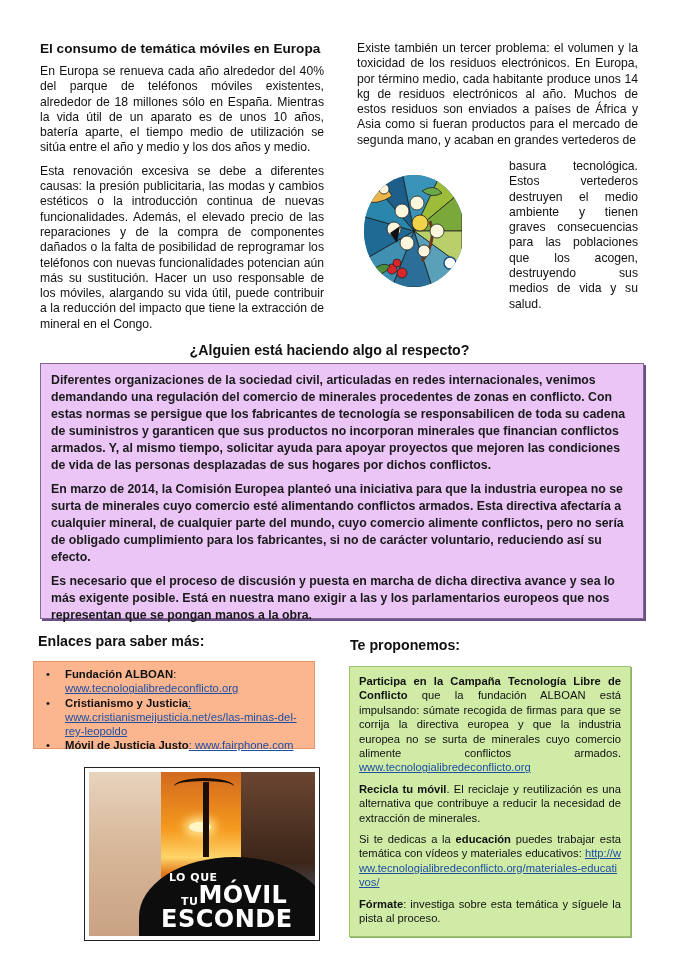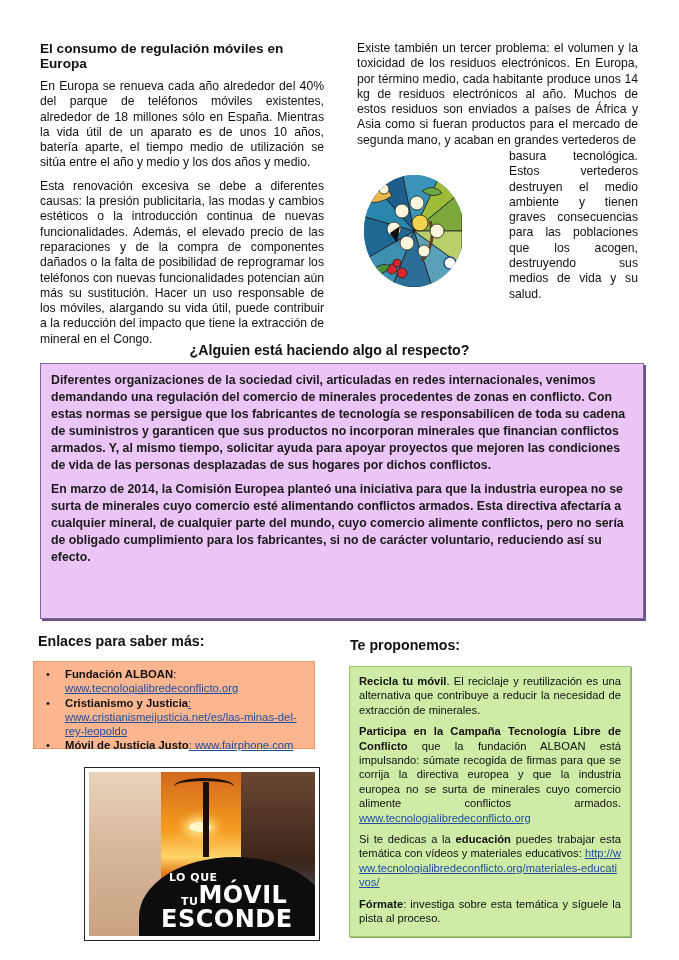--- a/index.html
+++ b/index.html
@@ -11,21 +11,21 @@
   p { margin: 0; }
   .body-text { font-size: 12.2px; line-height: 15.3px; text-align: justify; }
   .h1 { font-weight: bold; font-size: 13.6px; }
   .h2 { font-weight: bold; font-size: 14.2px; }
 
   #col-left { left: 40px; top: 41px; width: 284px; }
   #col-left .h1 { margin-bottom: 8px; }
   #col-left .para { margin-bottom: 8px; }
 
   #col-right-top { left: 357px; top: 41px; width: 281px; }
-  #col-right-wrap { left: 509px; top: 149px; width: 129px; }
+  #col-right-wrap { left: 509px; top: 159px; width: 129px; }
 
   #stained-glass { left: 362px; top: 171px; width: 100px; height: 116px; }
 
   #question-heading { left: 0; top: 342px; width: 659px; text-align: center; }
 
   #purple-box {
     left: 40px; top: 363px; width: 604px; height: 256px;
     background: #eac5f6; border: 1px solid #7f6a96;
     box-shadow: 2px 2px 0 #6b4f86;
     box-sizing: border-box; padding: 8px 11px 0 10px;
@@ -68,21 +68,21 @@
   #poster-title { position: absolute; left: 62px; top: 100px; width: 160px; color: #fff; font-family: "DejaVu Sans", sans-serif; font-weight: bold; line-height: 1; letter-spacing: 0.5px; }
   #poster-title .l1 { font-size: 11px; margin-left: 18px; }
   #poster-title .l2 { font-size: 11px; margin-left: 30px; display: inline-block; vertical-align: bottom; }
   #poster-title .l2b { font-size: 24px; display: inline-block; }
   #poster-title .l3 { font-size: 24px; margin-left: 10px; }
 </style>
 </head>
 <body>
 
 <div id="col-left" class="abs">
-  <div class="h1">El consumo de regulación móviles en Europa</div>
+  <div class="h1">El consumo de temática móviles en Europa</div>
   <p class="body-text para">En Europa se renueva cada año alrededor del 40% del parque de teléfonos móviles existentes, alrededor de 18 millones sólo en España. Mientras la vida útil de un aparato es de unos 10 años, batería aparte, el tiempo medio de utilización se sitúa entre el año y medio y los dos años y medio.</p>
   <p class="body-text para">Esta renovación excesiva se debe a diferentes causas: la presión publicitaria, las modas y cambios estéticos o la introducción continua de nuevas funcionalidades. Además, el elevado precio de las reparaciones y de la compra de componentes dañados o la falta de posibilidad de reprogramar los teléfonos con nuevas funcionalidades potencian aún más su sustitución. Hacer un uso responsable de los móviles, alargando su vida útil, puede contribuir a la reducción del impacto que tiene la extracción de mineral en el Congo.</p>
 </div>
 
 <div id="col-right-top" class="abs">
   <p class="body-text">Existe también un tercer problema: el volumen y la toxicidad de los residuos electrónicos. En Europa, por término medio, cada habitante produce unos 14 kg de residuos electrónicos al año. Muchos de estos residuos son enviados a países de África y Asia como si fueran productos para el mercado de segunda mano, y acaban en grandes vertederos de</p>
 </div>
 <div id="col-right-wrap" class="abs">
   <p class="body-text">basura tecnológica. Estos vertederos destruyen el medio ambiente y tienen graves consecuencias para las poblaciones que los acogen, destruyendo sus medios de vida y su salud.</p>
 </div>
@@ -123,20 +123,21 @@
     <circle cx="88" cy="92" r="6" fill="#ffffff" stroke="#1d4f8a" stroke-width="1.5"></circle>
     <circle cx="22" cy="18" r="5" fill="#fbf6dc" stroke="#222" stroke-width="0.8"></circle>
   </g>
 </svg>
 
 <div id="question-heading" class="abs h2">¿Alguien está haciendo algo al respecto?</div>
 
 <div id="purple-box" class="abs">
   <p class="para">Diferentes organizaciones de la sociedad civil, articuladas en redes internacionales, venimos demandando una regulación del comercio de minerales procedentes de zonas en conflicto. Con estas normas se persigue que los fabricantes de tecnología se responsabilicen de toda su cadena de suministros y garanticen que sus productos no incorporan minerales que financian conflictos armados. Y, al mismo tiempo, solicitar ayuda para apoyar proyectos que mejoren las condiciones de vida de las personas desplazadas de sus hogares por dichos conflictos.</p>
   <p class="para">En marzo de 2014, la Comisión Europea planteó una iniciativa para que la industria europea no se surta de minerales cuyo comercio esté alimentando conflictos armados.  Esta directiva afectaría a cualquier mineral, de cualquier parte del mundo, cuyo comercio alimente conflictos, pero no sería de obligado cumplimiento para los fabricantes, si no de carácter voluntario, reduciendo así su efecto.</p>
+  <p class="para">Es necesario que el proceso de discusión y puesta en marcha de dicha directiva avance y sea lo más exigente posible. Está en nuestra mano exigir a las y los parlamentarios europeos que nos representan que se pongan manos a la obra.</p>
 </div>
 
 <div id="links-heading" class="abs h2">Enlaces para saber más:</div>
 <div id="orange-box" class="abs">
   <ul>
     <li>
       <span class="bullet">•</span>
       <b>Fundación ALBOAN</b><span>: </span><a class="link">www.tecnologialibredeconflicto.org</a>
     </li>
     <li>
@@ -163,24 +164,24 @@
       <div class="l1">LO QUE</div>
       <div><span class="l2">TU</span><span class="l2b">MÓVIL</span></div>
       <div class="l3">ESCONDE</div>
     </div>
   </div>
 </div>
 
 <div id="proposals-heading" class="abs h2">Te proponemos:</div>
 <div id="green-box" class="abs">
   <p class="para">
-    <b>Recicla tu móvil</b><span>. El reciclaje y reutilización es una alternativa que contribuye a reducir la necesidad de extracción de minerales.</span>
+    <b>Participa en la Campaña Tecnología Libre de Conflicto</b><span> que la fundación ALBOAN está impulsando: súmate recogida de firmas para que se corrija la directiva europea y que la industria europea no se surta de minerales cuyo comercio alimente conflictos armados. </span><a class="link">www.tecnologialibredeconflicto.org</a>
   </p>
   <p class="para">
-    <b>Participa en la Campaña Tecnología Libre de Conflicto</b><span> que la fundación ALBOAN está impulsando: súmate recogida de firmas para que se corrija la directiva europea y que la industria europea no se surta de minerales cuyo comercio alimente conflictos armados. </span><a class="link">www.tecnologialibredeconflicto.org</a>
+    <b>Recicla tu móvil</b><span>. El reciclaje y reutilización es una alternativa que contribuye a reducir la necesidad de extracción de minerales.</span>
   </p>
   <p class="para">
     <span>Si te dedicas a la </span><b>educación</b><span> puedes trabajar esta temática con vídeos y materiales educativos: </span><a class="link" style="word-break: break-all;">http://www.tecnologialibredeconflicto.org/materiales-educativos/</a>
   </p>
   <p class="para">
     <b>Fórmate</b><span>: investiga sobre esta temática y síguele la pista al proceso.</span>
   </p>
 </div>
 
 </body></html>

